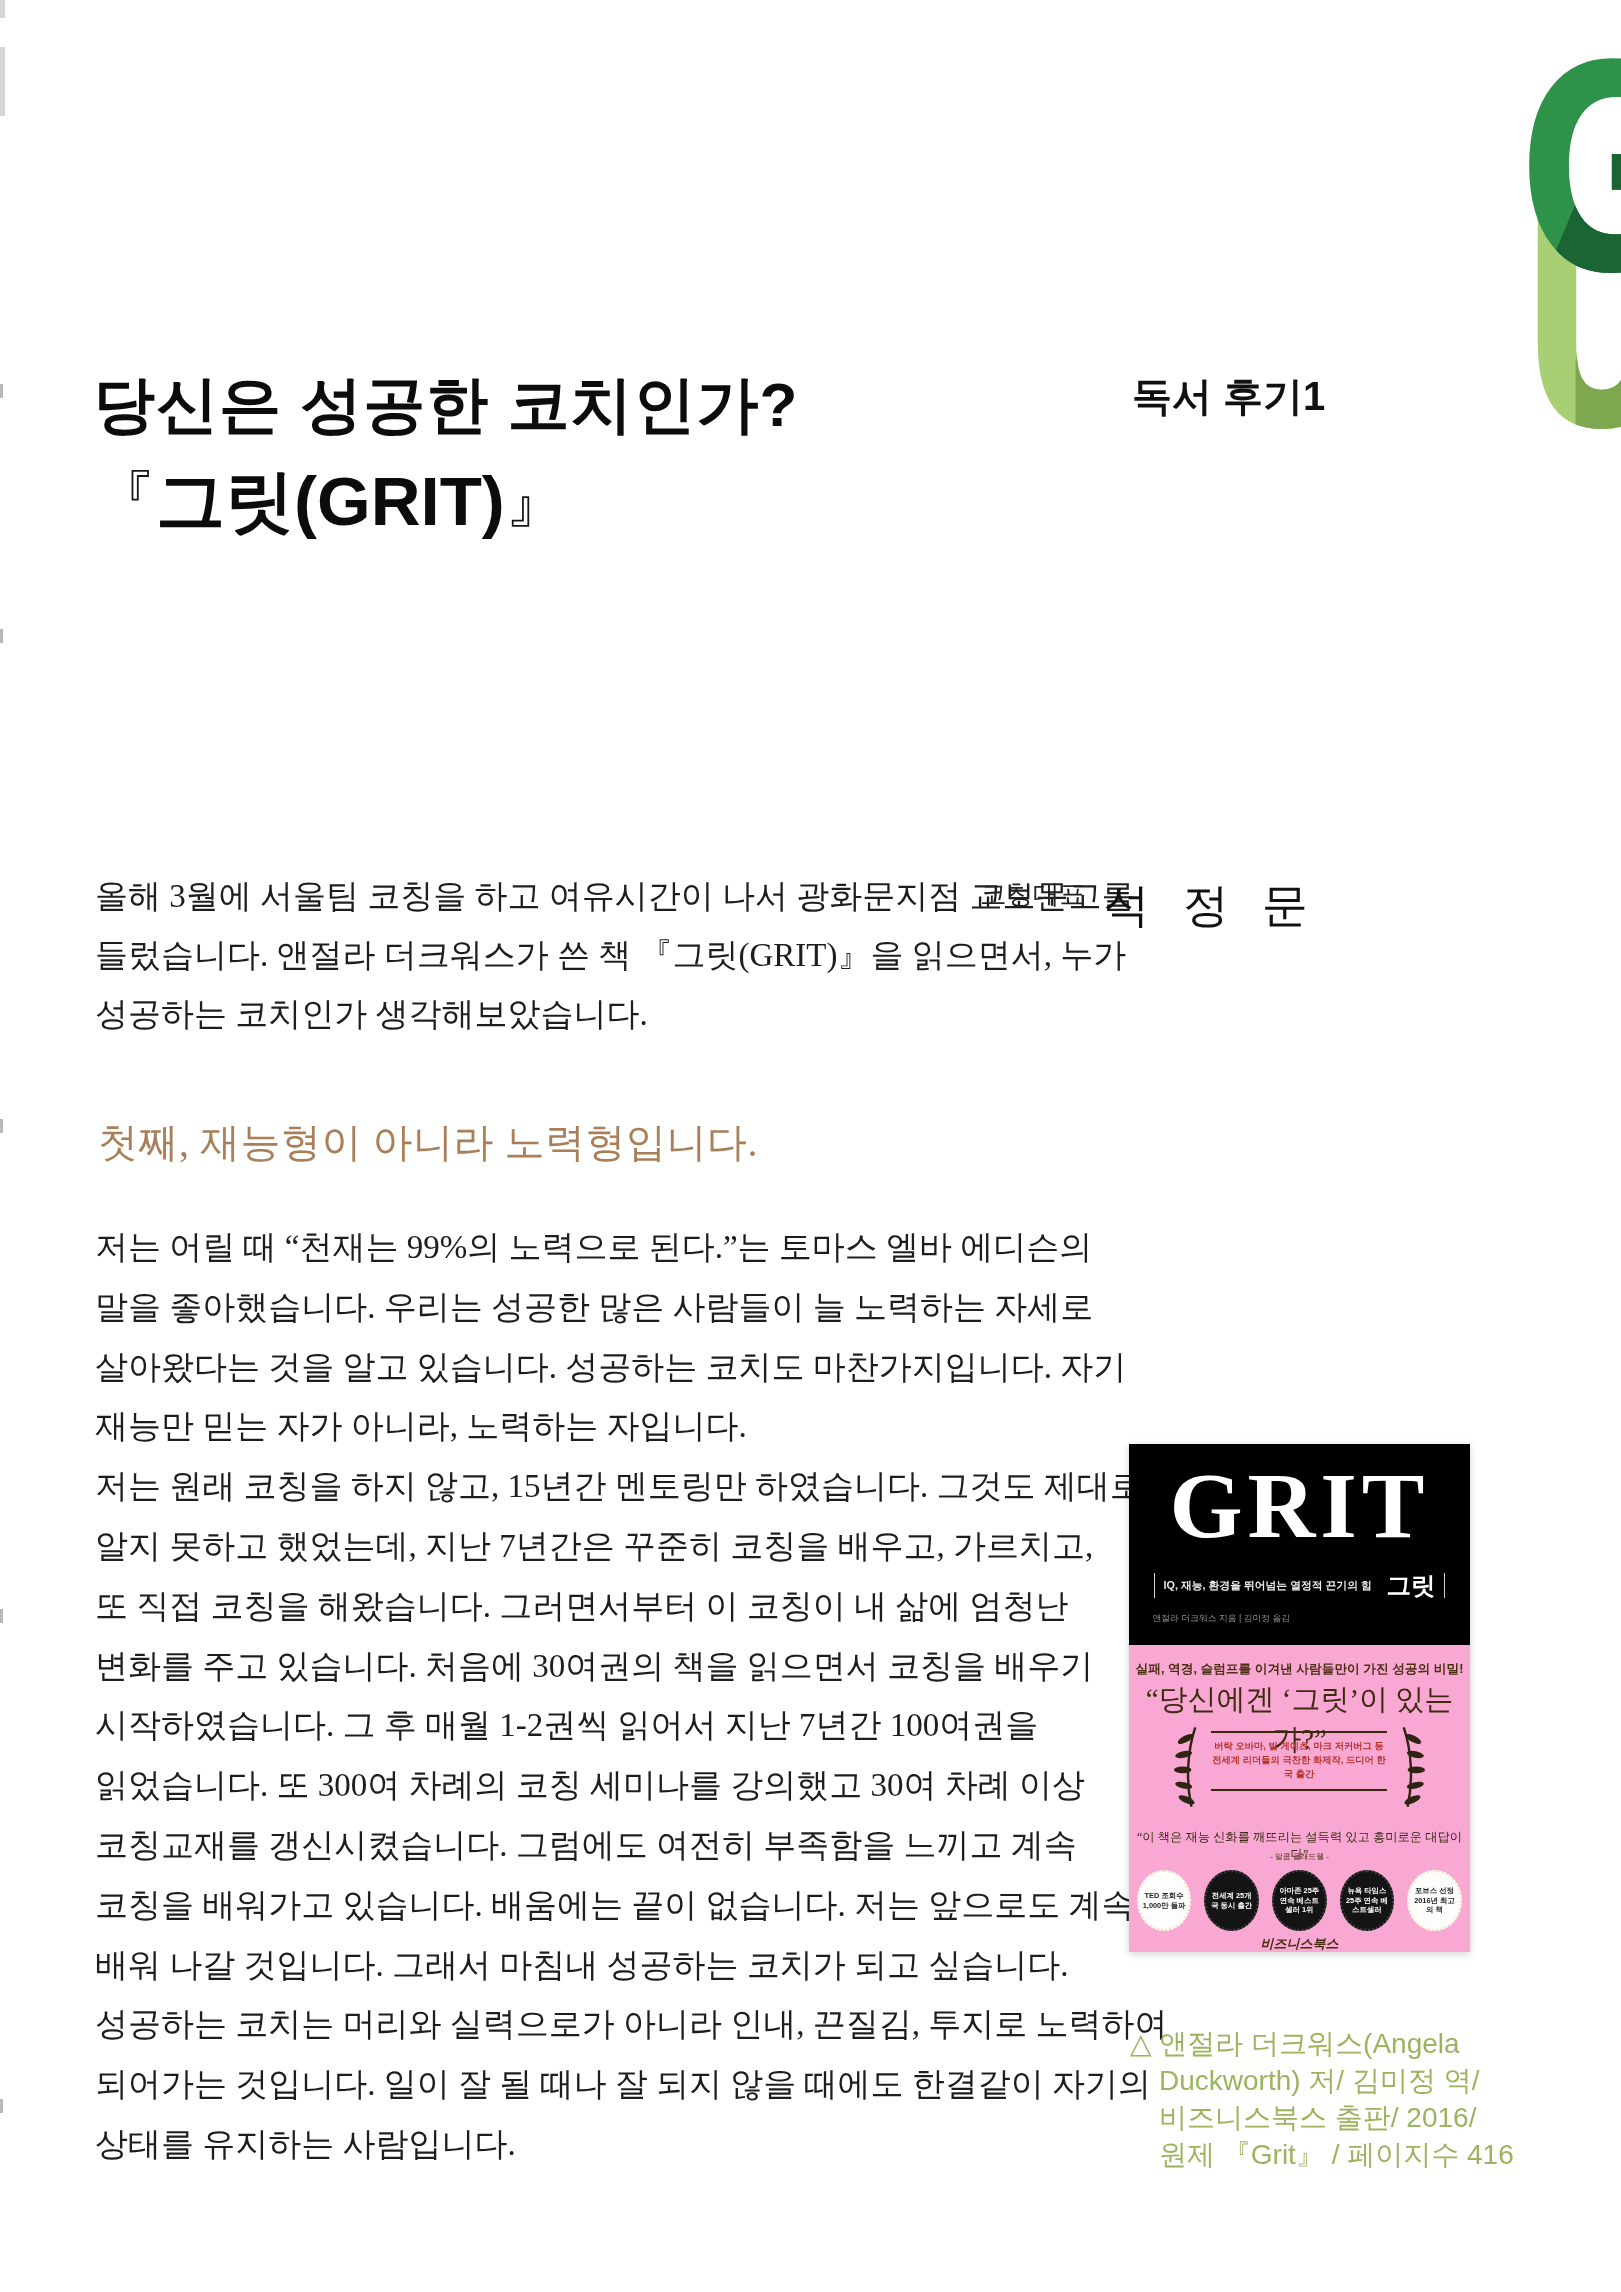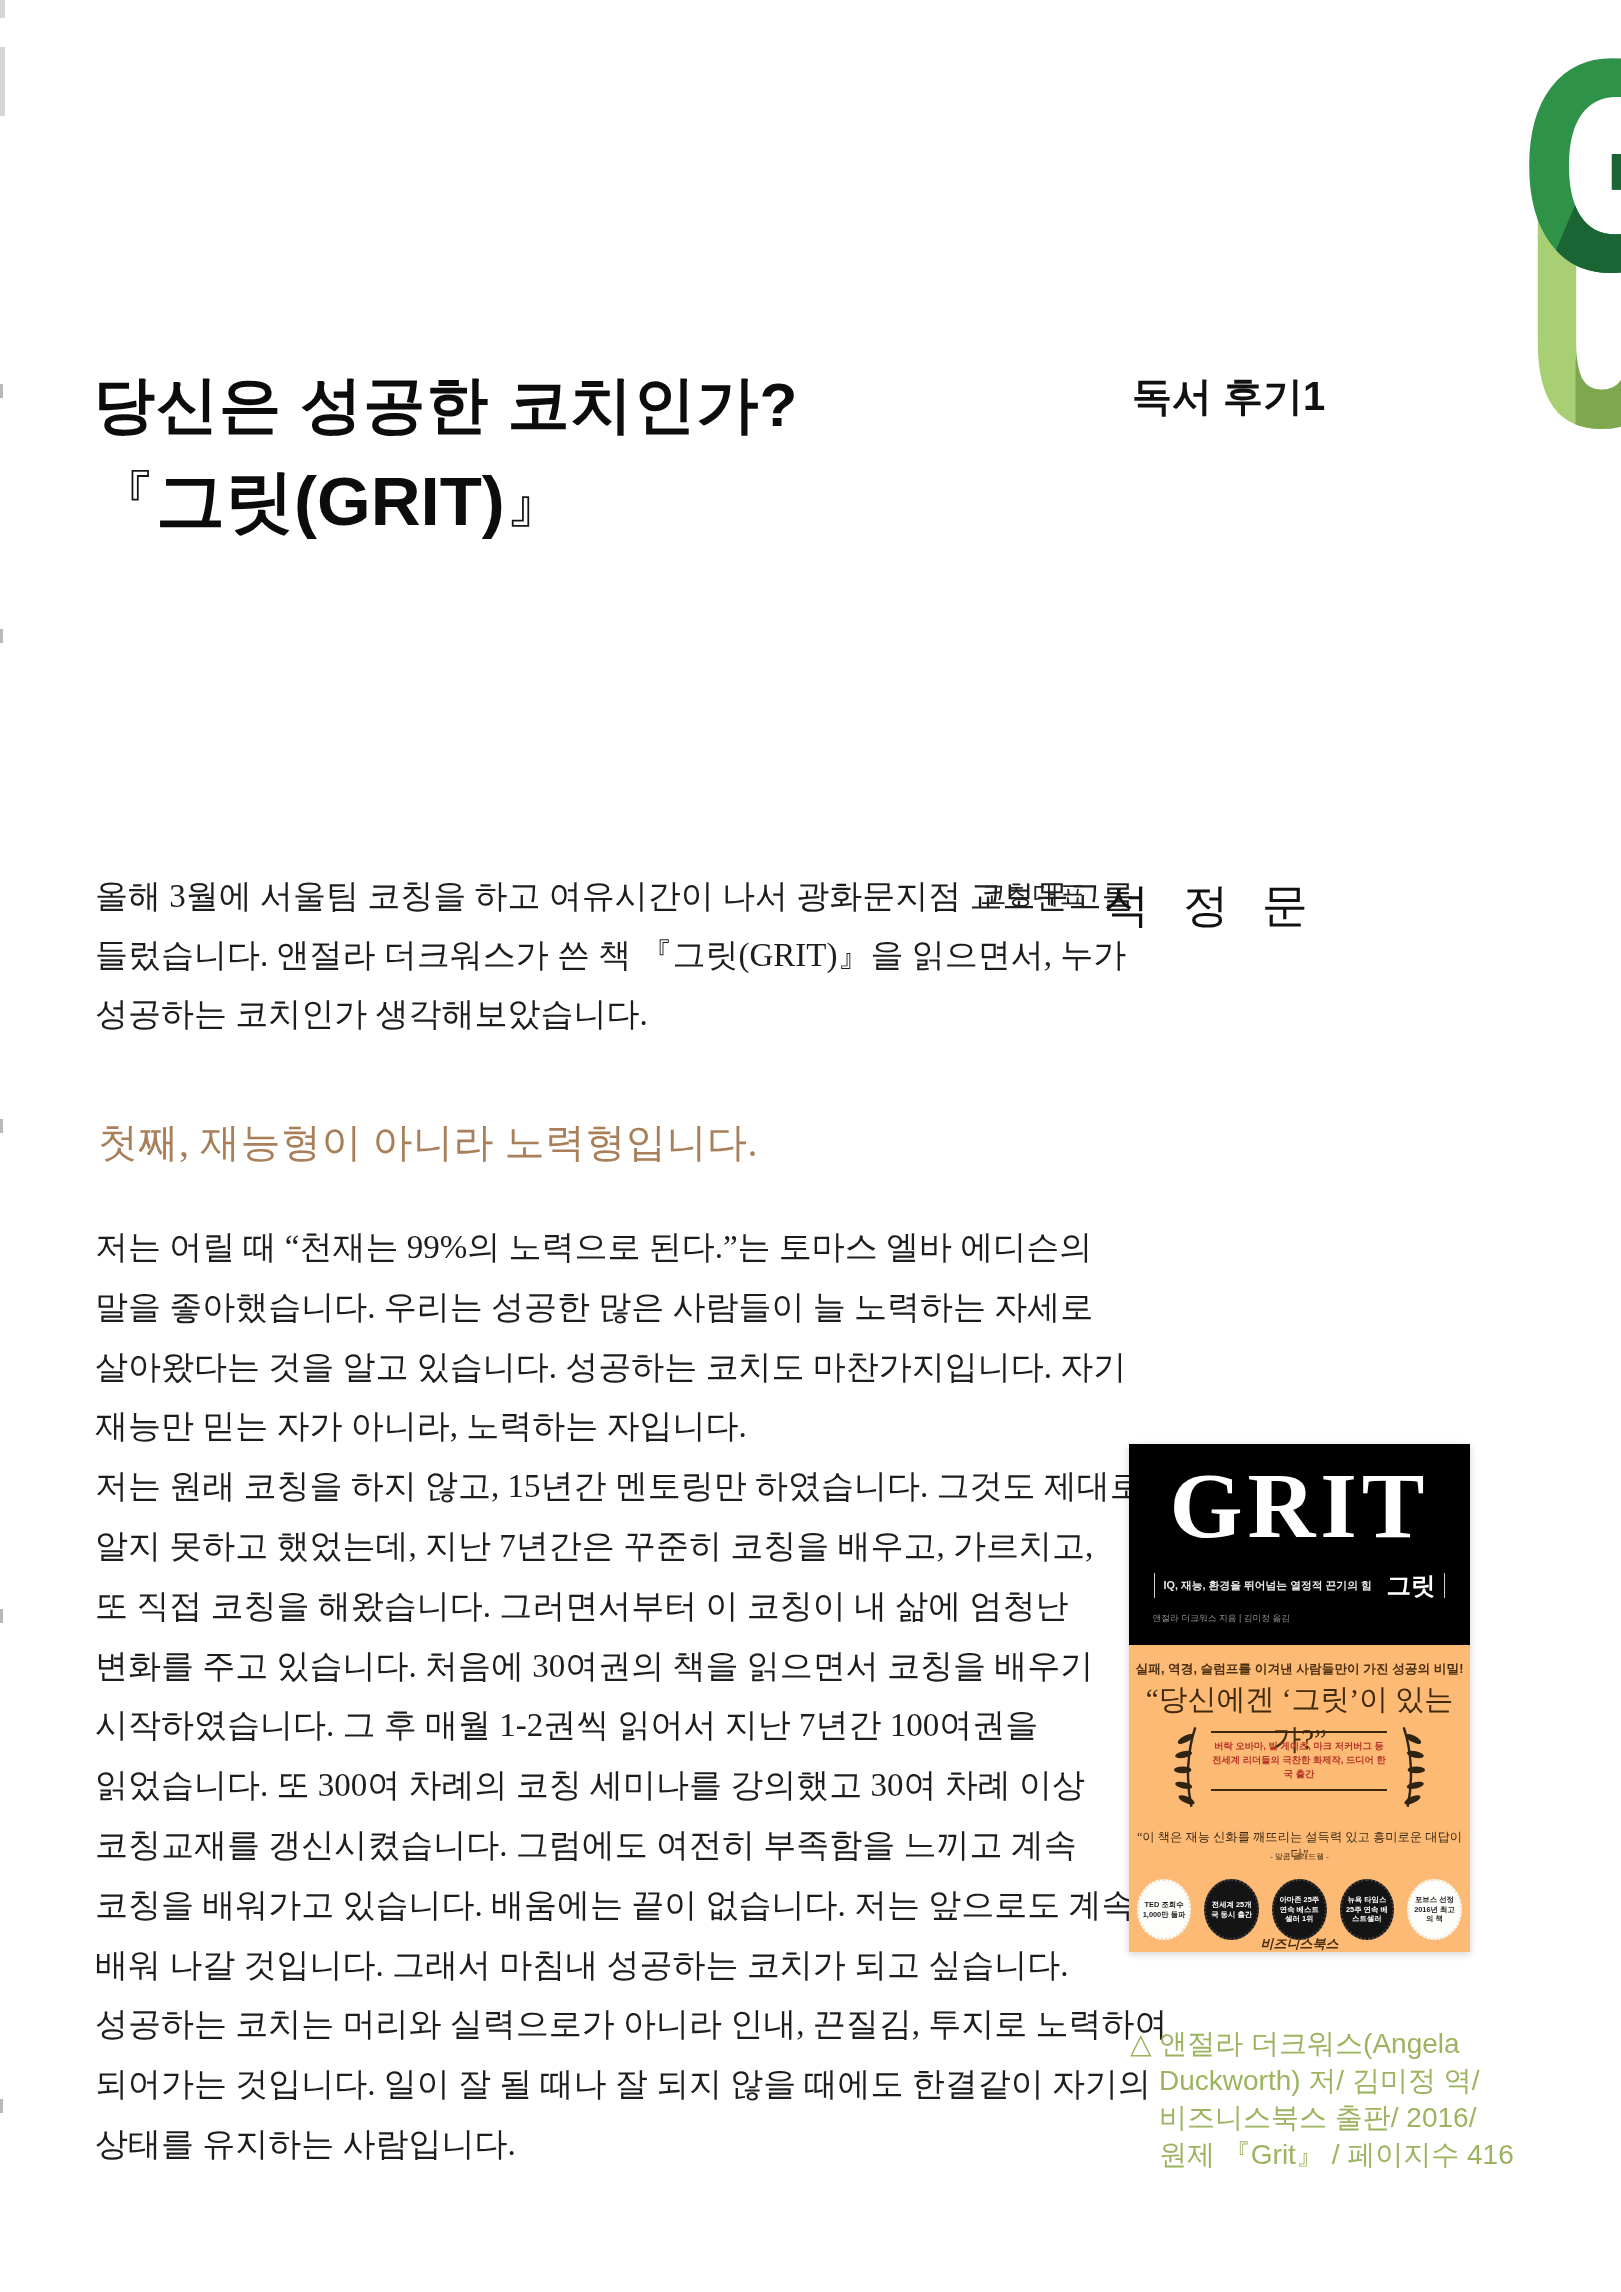--- a/index.html
+++ b/index.html
@@ -59,36 +59,36 @@
   #book-top{position:absolute;left:0;top:0;width:100%;height:201px;background:#000000;}
   #book-title{position:absolute;left:0;top:13.7px;width:100%;text-align:center;
     font-family:"Liberation Serif","DejaVu Serif",serif;font-weight:bold;
     font-size:94px;letter-spacing:4.9px;color:#ffffff;line-height:1;}
   #book-subrow{position:absolute;left:0;top:125px;width:100%;display:flex;align-items:center;justify-content:center;gap:8.8px;color:#fff;}
   #book-subrow .vbar{width:1px;height:25.5px;background:#cfcfcf;}
   #book-subrow .subtitle{font-family:"Liberation Sans","DejaVu Sans",sans-serif;font-weight:700;font-size:10.8px;color:#e8e8e8;}
   #book-subrow .kr-title{font-family:"Liberation Sans","DejaVu Sans",sans-serif;font-weight:800;font-size:24.5px;color:#ffffff;margin-left:5.9px;}
   #book-authors{position:absolute;left:23.5px;top:169px;font-family:"Liberation Sans","DejaVu Sans",sans-serif;
     font-size:8.8px;color:#8f8f8f;}
-  #book-bottom{position:absolute;left:0;top:201px;width:100%;height:307px;background:#fdba74;}
+  #book-bottom{position:absolute;left:0;top:201px;width:100%;height:307px;background:#f9a8d4;}
   #book-tagline{position:absolute;left:0;top:15.7px;width:100%;text-align:center;
     font-family:"Liberation Sans","DejaVu Sans",sans-serif;font-weight:800;font-size:12.7px;color:#4a2e10;}
   #book-headline{position:absolute;left:0;top:35px;width:100%;text-align:center;
     font-family:"Liberation Serif","DejaVu Serif",serif;font-weight:normal;font-size:29px;color:#3f2a10;}
   #endorse-box{position:absolute;left:82px;top:86px;width:176px;
     border-top:2px solid #3a270e;border-bottom:2px solid #3a270e;padding:6.9px 0;text-align:center;}
   .endorse-line{font-family:"Liberation Sans","DejaVu Sans",sans-serif;font-weight:700;font-size:9.3px;color:#b5342a;line-height:1.5;}
   .laurel{position:absolute;top:78px;width:29px;height:88px;}
   #laurel-left{left:45px;}
   #laurel-right{left:267px;transform:scaleX(-1);}
   #book-quote{position:absolute;left:0;top:184px;width:100%;text-align:center;
     font-family:"Liberation Serif","DejaVu Serif",serif;font-size:12.3px;color:#3a2a12;}
   #book-quote-attr{position:absolute;left:0;top:206px;width:100%;text-align:center;
     font-family:"Liberation Sans","DejaVu Sans",sans-serif;font-size:7.8px;color:#4a2e10;}
-  #badge-row{position:absolute;left:7.8px;top:234px;width:325px;display:flex;justify-content:center;gap:13px;}
+  #badge-row{position:absolute;left:7.8px;top:225px;width:325px;display:flex;justify-content:center;gap:13px;}
   .badge{width:61px;height:61px;border-radius:50%;display:flex;align-items:center;justify-content:center;
     text-align:center;font-family:"Liberation Sans","DejaVu Sans",sans-serif;font-weight:700;
     font-size:7.4px;line-height:1.35;padding:3.9px;box-sizing:border-box;}
   .badge-light{background:#fdfdfb;color:#1d1d1d;border:2px dotted #f3e3c8;}
   .badge-dark{background:#141414;color:#ffffff;border:2px dotted #3c3c3c;}
   #book-publisher{position:absolute;left:0;top:290px;width:100%;text-align:center;
     font-family:"Liberation Serif","DejaVu Serif",serif;font-style:italic;font-weight:bold;font-size:13px;color:#4a2e10;}
 
   
   #caption{left:1130px;top:2025px;width:372px;

